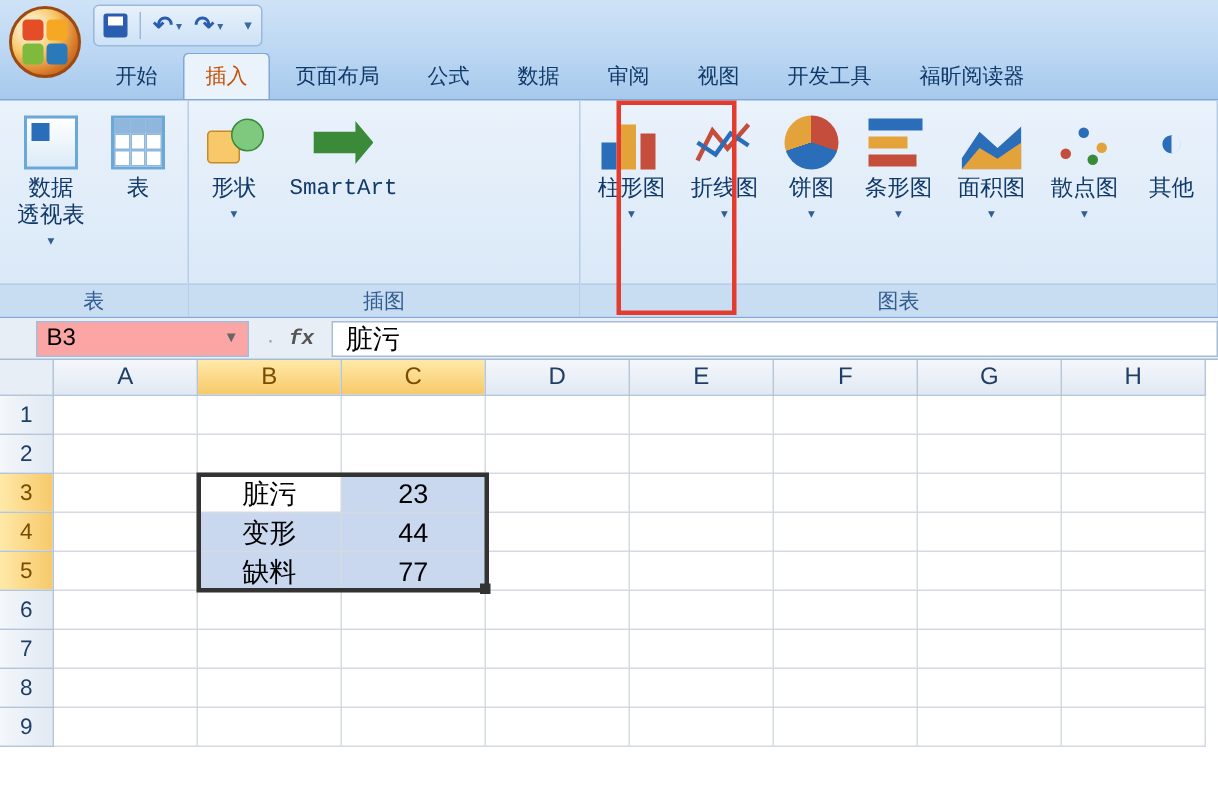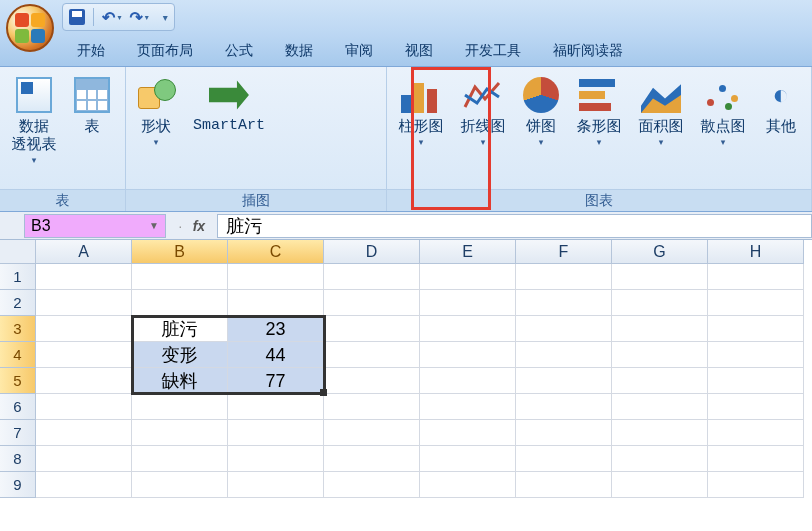--- a/index.html
+++ b/index.html
@@ -64,24 +64,24 @@
   .area-icon{width:40px;height:36px;position:relative;overflow:hidden;}
   .area-icon::before{content:"";position:absolute;inset:0;background:#2a6db8;clip-path:polygon(0 80%,30% 30%,60% 60%,100% 20%,100% 100%,0 100%);}
   .area-icon::after{content:"";position:absolute;inset:0;background:#e4a23b;clip-path:polygon(0 100%,30% 60%,60% 80%,100% 50%,100% 100%);}
   .scatter-icon{width:40px;height:36px;position:relative;}
   .scatter-icon div{position:absolute;width:7px;height:7px;border-radius:50%;}
   .sc1{background:#c44d3b;left:4px;top:22px;} .sc2{background:#2a6db8;left:16px;top:8px;} .sc3{background:#e4a23b;left:28px;top:18px;} .sc4{background:#3a8a3a;left:22px;top:26px;}
   .other-icon{width:40px;height:36px;display:flex;align-items:center;justify-content:center;font-size:28px;color:#2a6db8;}
 
   
   .formula-bar{ height:28px; background:#e8eef6; border-bottom:1px solid #a7bcd6; display:flex; align-items:center;}
-  .name-box{ width:142px; height:24px; margin-left:24px; background:#f0abfc; border:1px solid #a7bcd6; display:flex; align-items:center; padding:0 6px; font-size:16px; justify-content:space-between;text-align:right;}
+  .name-box{ width:142px; height:24px; margin-left:24px; background:#fca5a5; border:1px solid #a7bcd6; display:flex; align-items:center; padding:0 6px; font-size:16px; justify-content:space-between;text-align:right;}
   .name-box .dd-caret{font-size:10px;color:#666;}
   .fb-btns{ display:flex; align-items:center; gap:10px; padding:0 12px; color:#999;}
-  .fx{ font-style:italic; color:#555; font-weight:bold;}
+  .fx{ font-style:italic; color:#555; font-weight:bold;font-family:Liberation Mono, monospace;}
   .formula-input{ flex:1; height:24px; background:#fff; border:1px solid #a7bcd6; padding:0 8px; font-size:18px; display:flex; align-items:center;}
 
   
   .sheet{ position:relative; }
   .corner{ position:absolute; left:0; top:0; width:36px; height:24px; background:#e8eef6; border-right:1px solid #b5c5da; border-bottom:1px solid #b5c5da;}
   .col-headers{ display:flex; margin-left:36px; height:24px;}
   .col-h{ width:96px; background:linear-gradient(#f4f7fb,#e1e9f3); border-right:1px solid #b5c5da; border-bottom:1px solid #b5c5da; text-align:center; font-size:16px; color:#1e3e66; line-height:24px;}
   .col-h.sel{ background:linear-gradient(#ffe9a8,#f7c96a); color:#7a4a00;}
   .rows{}
   .row{ display:flex; height:26px;}
@@ -120,20 +120,21 @@
     <div class="qat-btn">
         <span class="redo-icon">↷</span>
         <span class="dd-caret">▾</span>
       </div>
     <span class="qat-end">▾</span>
   </div>
 </div>
 
 <div class="tabs">
   <div class="tab">开始</div>
+  <div class="tab active">插入</div>
   <div class="tab">页面布局</div>
   <div class="tab">公式</div>
   <div class="tab">数据</div>
   <div class="tab">审阅</div>
   <div class="tab">视图</div>
   <div class="tab">开发工具</div>
   <div class="tab">福昕阅读器</div>
 </div>
 
 <div class="ribbon">

